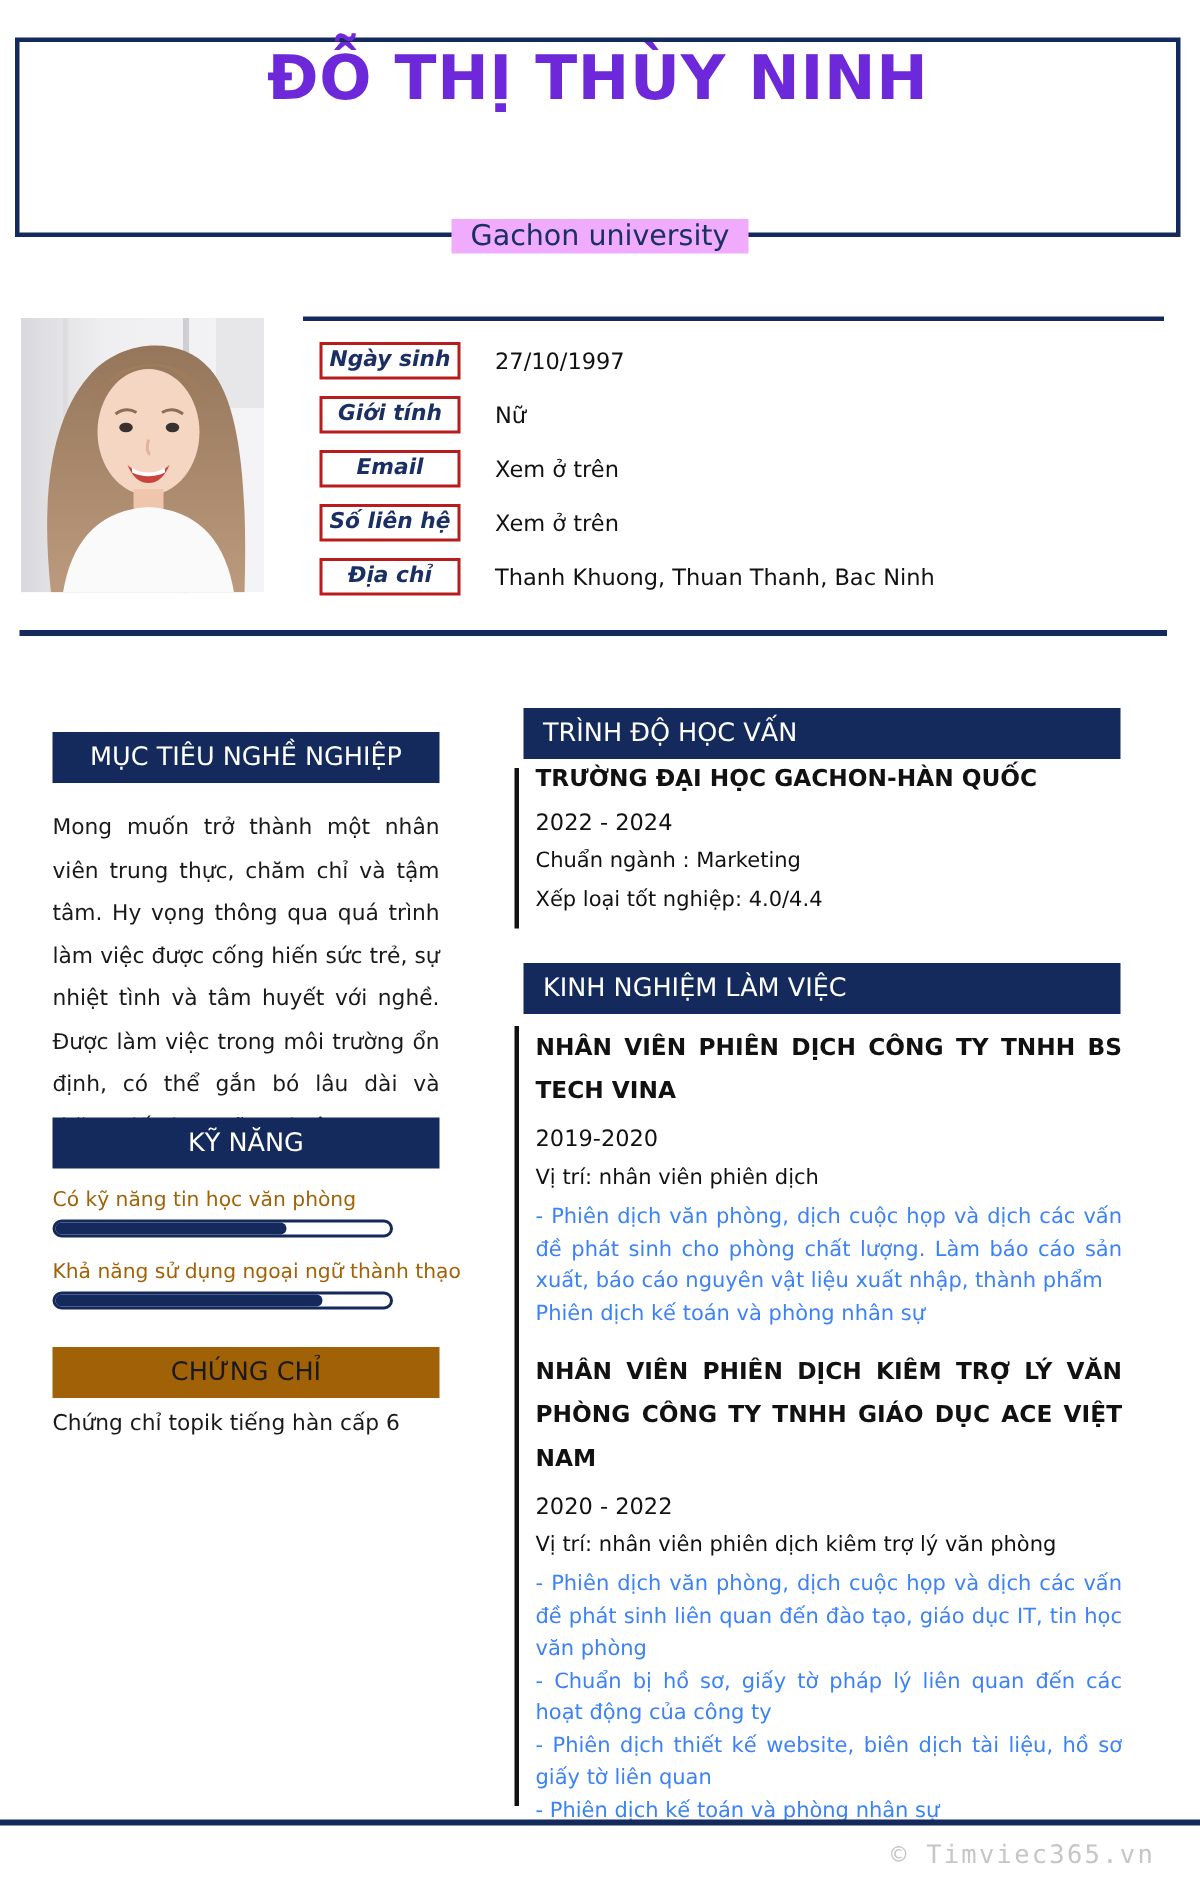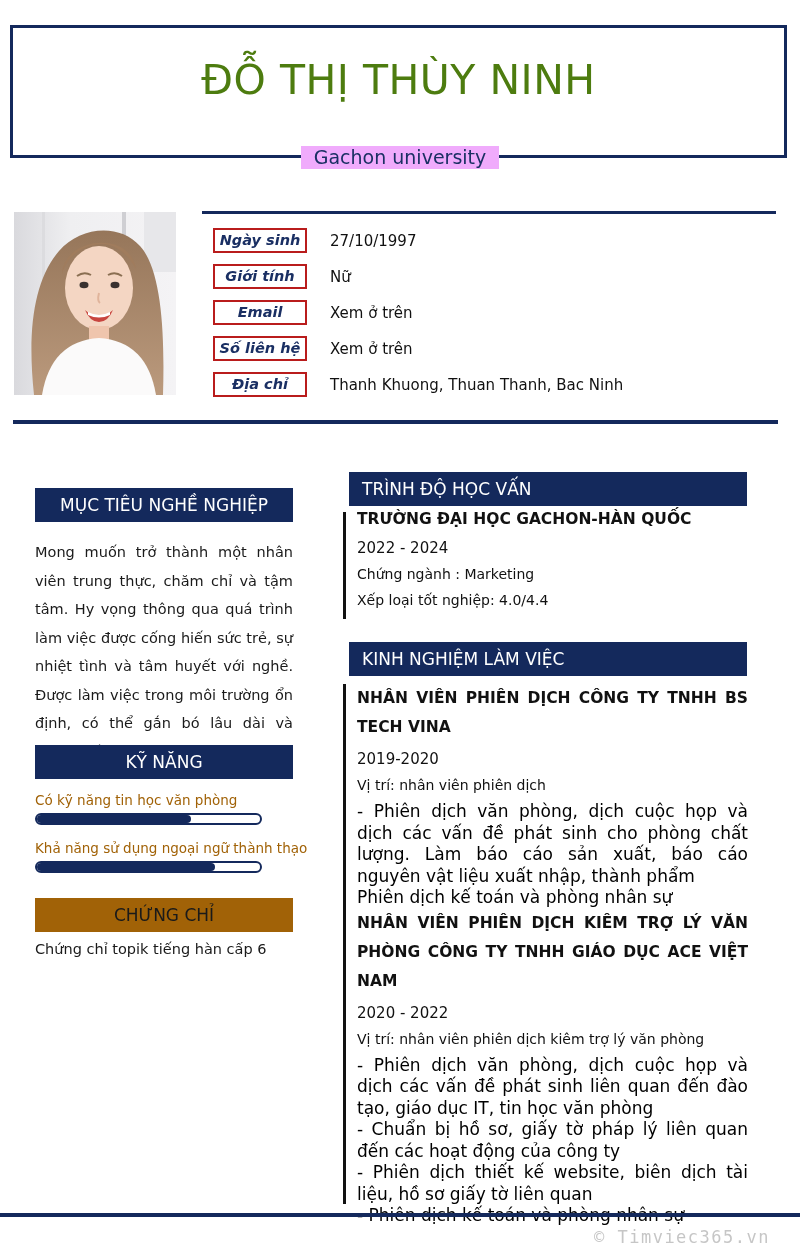--- a/index.html
+++ b/index.html
@@ -3,21 +3,21 @@
 <meta charset="utf-8">
 <style>
   * { margin:0; padding:0; box-sizing:border-box; }
   html,body { background:#ffffff; }
   .page {
     position:relative; width:800px; height:1252px; background:#ffffff;
     font-family:"DejaVu Sans","Liberation Sans",sans-serif; overflow:hidden; color:#111;
   }
   
   .header-box { position:absolute; left:10px; top:25px; width:777px; height:133px; border:3px solid #14295c; }
-  .name { text-align:center; padding-top:28px; font-size:41px; font-weight:normal; color:#4d7c0f; letter-spacing:.5px; }
+  .name { text-align:center; font-size:41px; font-weight:bold; color:#6d28d9; letter-spacing:.5px; }
   .subtitle-row { position:absolute; left:0; top:146px; width:100%; text-align:center; z-index:3; }
   .subtitle-row span { display:inline-block; background:#f0abfc; padding:0 13px; font-size:19px; color:#1a2f63; line-height:23px; }
   
   .photo { position:absolute; left:14px; top:212px; width:162px; height:183px; overflow:hidden; }
   .line-top { position:absolute; left:202px; top:211px; width:574px; height:3px; background:#14295c; }
   .line-bottom { position:absolute; left:13px; top:420px; width:765px; height:4px; background:#14295c; }
   .fields { position:absolute; left:213px; top:228px; width:565px; }
   .field-row { display:flex; align-items:center; height:25px; margin-bottom:11px; }
   .field-label { width:94px; height:25px; border:2px solid #b91c1c; text-align:center;
                  font-size:14.5px; font-weight:bold; font-style:italic; color:#1a2f63; line-height:21px; }
@@ -42,26 +42,26 @@
   .edu-bar { position:absolute; left:343px; top:512px; width:3px; height:107px; background:#111; }
   .edu-content { position:absolute; left:357px; top:510px; width:390px; }
   .school { font-size:15.5px; font-weight:bold; color:#111; }
   .edu-period { margin-top:11px; font-size:15px; }
   .edu-major { margin-top:9px; font-size:14px; }
   .edu-grade { margin-top:10px; font-size:14px; }
   .exp-header { position:absolute; left:349px; top:642px; width:398px; }
   .exp-bar { position:absolute; left:343px; top:684px; width:3px; height:520px; background:#111; }
   .exp-content { position:absolute; left:357px; top:684px; width:391px; }
   .job { margin-top:0; }
-  .job + .job { }
+  .job + .job { margin-top:13px; }
   .job-title { font-size:15.5px; font-weight:bold; line-height:29px; text-align:justify; color:#111; }
   .job-period { margin-top:8px; font-size:15px; }
   .job-position { margin-top:9px; font-size:14px; }
   .job-details { margin-top:8px; }
-  .job-detail { font-size:17px; line-height:21.5px; text-align:justify; color:#000000; }
+  .job-detail { font-size:14px; line-height:21.5px; text-align:justify; color:#3b82f6; }
   
   .footer-line { position:absolute; left:0; top:1213px; width:800px; height:4px; background:#14295c; }
   .watermark { position:absolute; right:30px; top:1227px; font-family:"DejaVu Sans Mono","Liberation Mono",monospace;
                font-size:17px; letter-spacing:1.5px; color:#c6c6c6; }
 </style>
 </head>
 <body>
 
 <div class="page">
 
@@ -149,21 +149,21 @@
   <div class="certs">
     <div class="hdr-gray">CHỨNG CHỈ</div>
     <div class="cert-item">Chứng chỉ topik tiếng hàn cấp 6</div>
   </div>
 
   <div class="edu-header hdr-navy hdr-left">TRÌNH ĐỘ HỌC VẤN</div>
   <div class="edu-bar"></div>
   <div class="edu-content">
     <div class="school">TRƯỜNG ĐẠI HỌC GACHON-HÀN QUỐC</div>
     <div class="edu-period">2022 - 2024</div>
-    <div class="edu-major">Chứng ngành : Marketing</div>
+    <div class="edu-major">Chuẩn ngành : Marketing</div>
     <div class="edu-grade">Xếp loại tốt nghiệp: 4.0/4.4</div>
   </div>
 
   <div class="exp-header hdr-navy hdr-left">KINH NGHIỆM LÀM VIỆC</div>
   <div class="exp-bar"></div>
   <div class="exp-content">
 
     <div class="job">
       <div class="job-title">NHÂN VIÊN PHIÊN DỊCH CÔNG TY TNHH BS TECH VINA</div>
       <div class="job-period">2019-2020</div>

